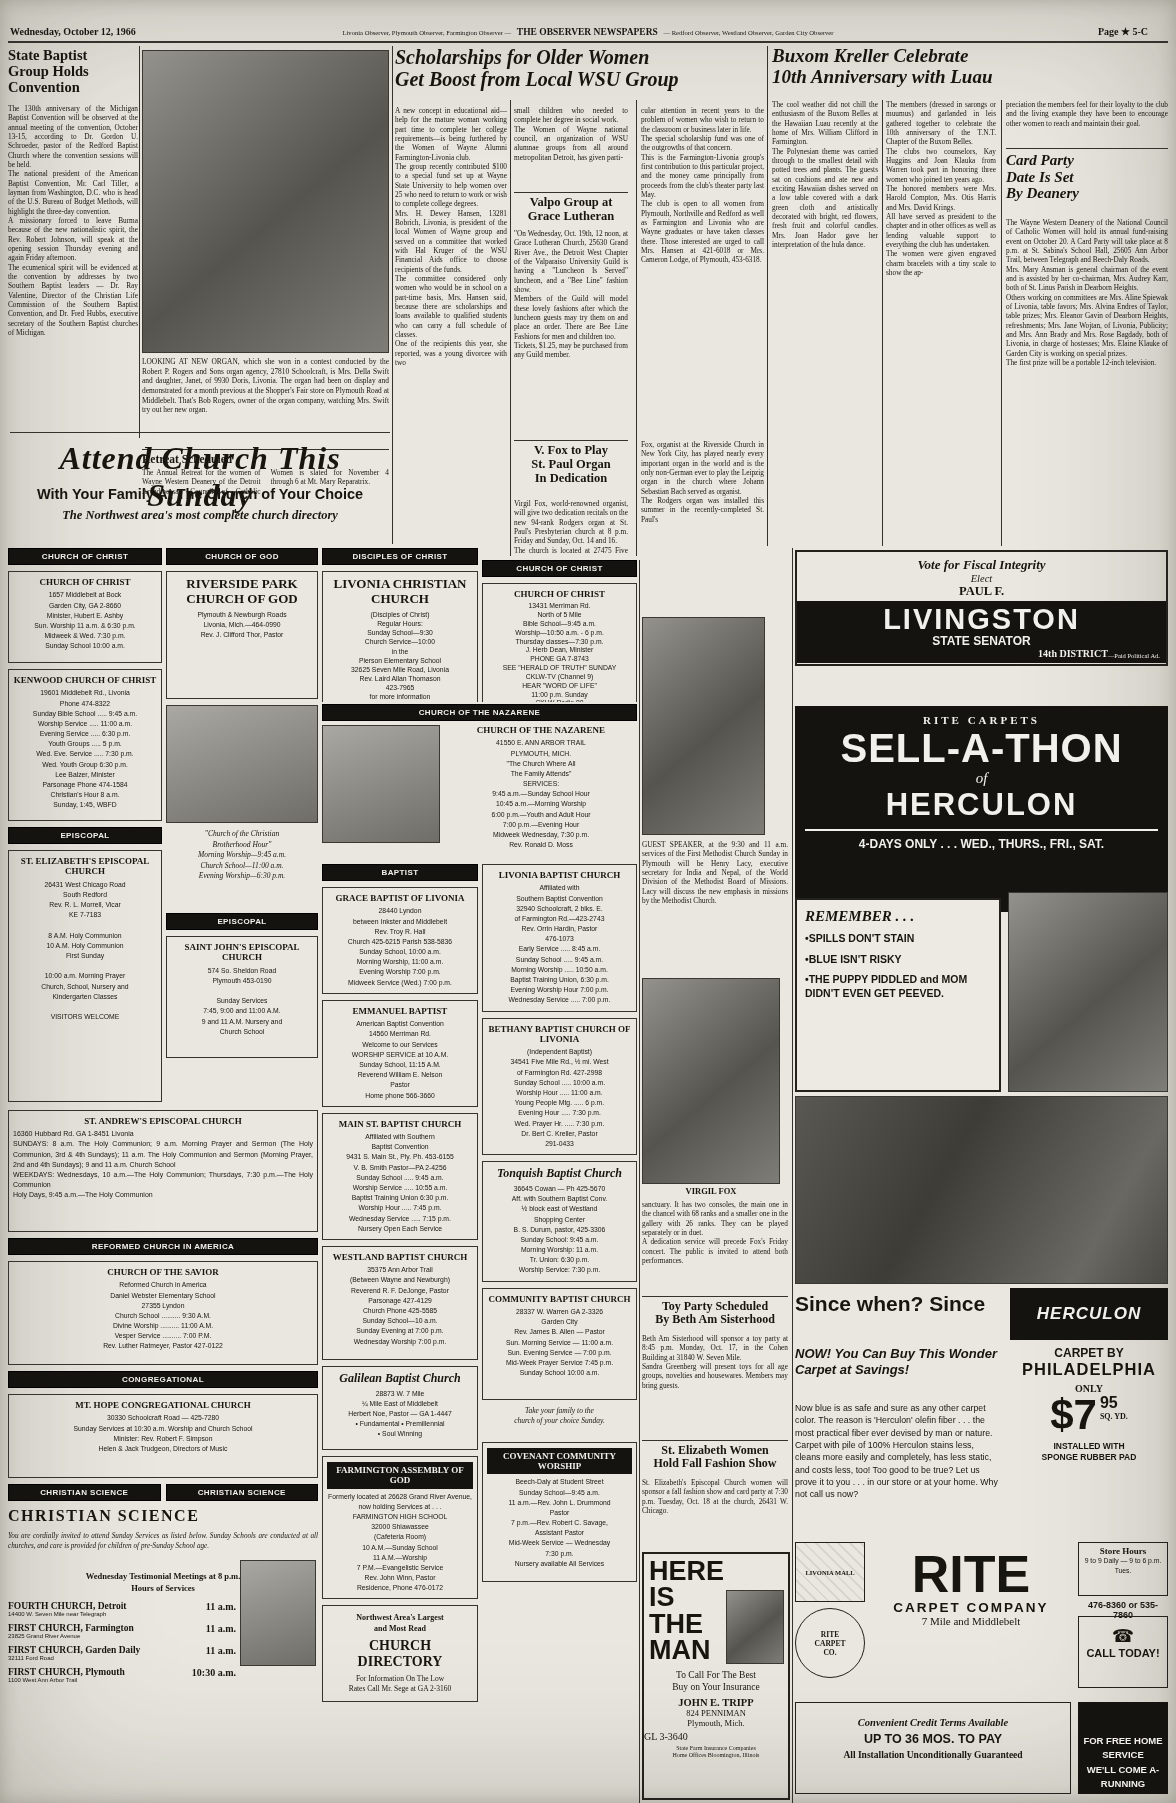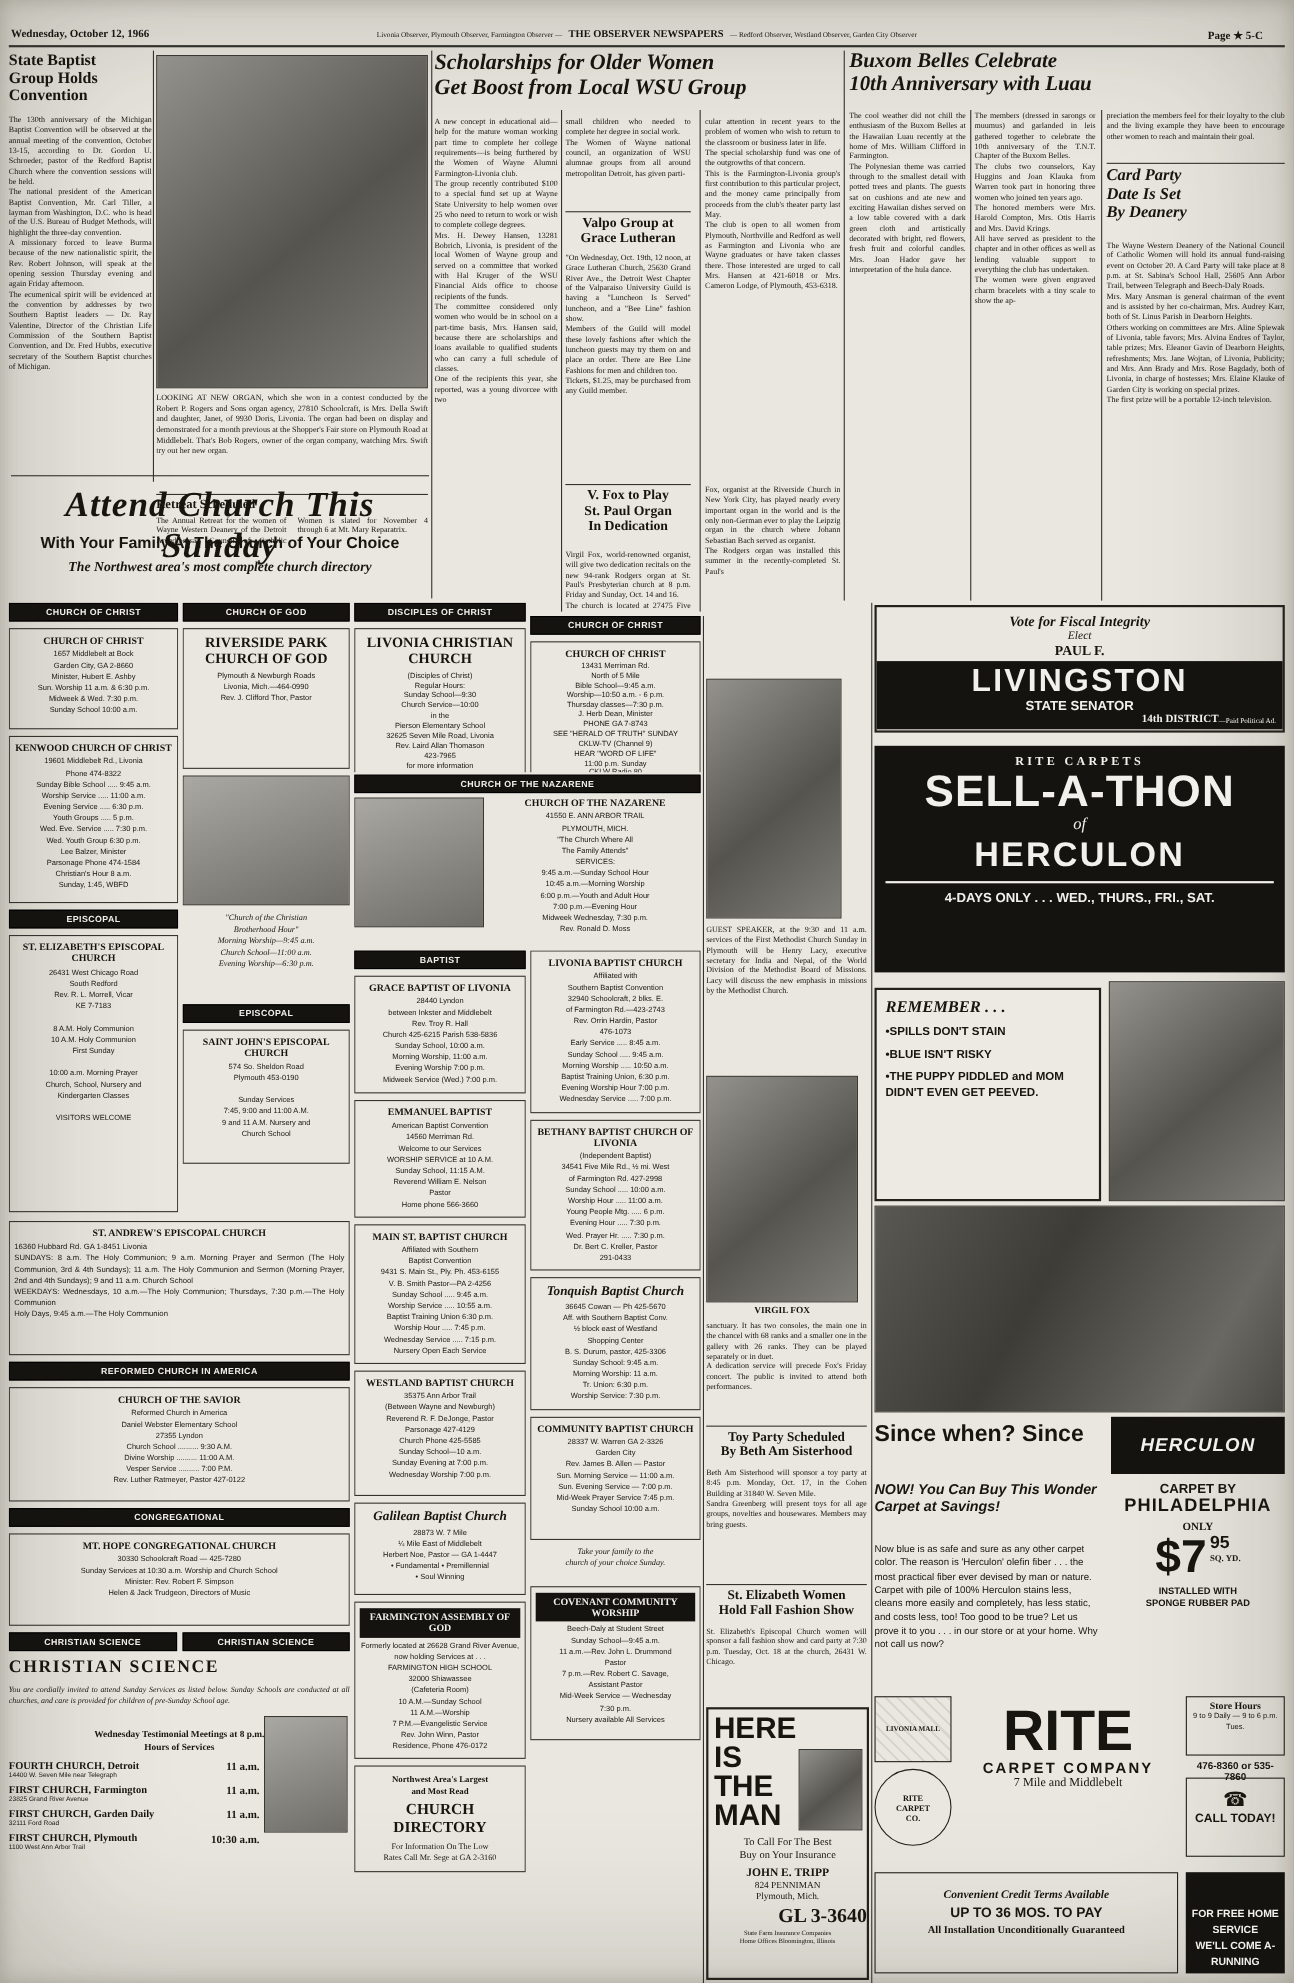--- a/index.html
+++ b/index.html
@@ -97,21 +97,21 @@
   .phone{font-size:9px;font-weight:bold;text-align:center;font-family:"Liberation Sans",sans-serif}
   .call{font-size:11px;font-weight:800;font-family:"Liberation Sans",sans-serif}
   .credit1{font-size:10.5px;font-weight:bold;font-style:italic}
   .credit2{font-size:12.5px;font-weight:800;font-family:"Liberation Sans",sans-serif;margin:4px 0}
   .credit3{font-size:9.5px;font-weight:bold}
   .free{font-family:"Liberation Sans",sans-serif;font-size:9.5px;font-weight:bold;text-align:center;white-space:pre-line;line-height:1.5;padding-top:32px}
   .tripp-word{font-family:"Liberation Sans",sans-serif;font-size:27px;font-weight:900;line-height:.98;margin-left:5px}
   .tripp-tag{font-size:9.5px;text-align:center;margin-top:6px;line-height:1.25}
   .tripp-name{font-size:10.5px;font-weight:bold;text-align:center;margin-top:3px}
   .tripp-sm{font-size:8.5px;text-align:center}
-  .tripp-phone{font-size:18px;font-weight:bold;text-align:right;margin-top:3px}
+  .tripp-phone{font-size:10px;font-weight:normal;text-align:left;margin-top:3px}
   .tripp-tiny{font-size:6px;text-align:center;line-height:1.3;margin-top:3px}
   .mall{font-size:6.5px;font-weight:bold;display:flex;align-items:center;justify-content:center;text-align:center;
         background:repeating-linear-gradient(45deg,#e9e7e0 0 6px,#d8d5cc 6px 8px)}
   .ritelogo{border-radius:50%;display:flex;align-items:center;justify-content:center;font-size:7.5px;font-weight:bold;
             text-align:center;white-space:pre-line;background:#e9e7e0}
 </style>
 </head>
 <body>
 
 <div id="page">
@@ -175,21 +175,21 @@
   <div class="hrule" style="left:514px;top:440px;width:114px"></div>
   <div class="abs hl hpre center" style="left:514px;top:444px;width:114px;font-size:12.5px">V. Fox to Play
 St. Paul Organ
 In Dedication</div>
   <div class="abs body" style="left:514px;top:499px;width:114px;height:56px">Virgil Fox, world-renowned organist, will give two dedication recitals on the new 94-rank Rodgers organ at St. Paul's Presbyterian church at 8 p.m. Friday and Sunday, Oct. 14 and 16.
 The church is located at 27475 Five Mile, Livonia.</div>
   <div class="abs body" style="left:641px;top:440px;width:123px;height:172px">Fox, organist at the Riverside Church in New York City, has played nearly every important organ in the world and is the only non-German ever to play the Leipzig organ in the church where Johann Sebastian Bach served as organist.
 The Rodgers organ was installed this summer in the recently-completed St. Paul's</div>
 
   <div class="abs" style="left:772px;top:46px;width:396px">
-    <div class="hl ital" style="font-size:19px">Buxom Belles Celebrate</div>
+    <div class="hl ital" style="font-size:19px">Buxom Kreller Celebrate</div>
     <div class="hl ital" style="font-size:19px">10th Anniversary with Luau</div>
   </div>
   <div class="abs body" style="left:772px;top:100px;width:106px;height:446px">The cool weather did not chill the enthusiasm of the Buxom Belles at the Hawaiian Luau recently at the home of Mrs. William Clifford in Farmington.
 The Polynesian theme was carried through to the smallest detail with potted trees and plants. The guests sat on cushions and ate new and exciting Hawaiian dishes served on a low table covered with a dark green cloth and artistically decorated with bright, red flowers, fresh fruit and colorful candles. Mrs. Joan Hador gave her interpretation of the hula dance.</div>
   <div class="abs body" style="left:886px;top:100px;width:110px;height:446px">The members (dressed in sarongs or muumus) and garlanded in leis gathered together to celebrate the 10th anniversary of the T.N.T. Chapter of the Buxom Belles.
 The clubs two counselors, Kay Huggins and Joan Klauka from Warren took part in honoring three women who joined ten years ago.
 The honored members were Mrs. Harold Compton, Mrs. Otis Harris and Mrs. David Krings.
 All have served as president to the chapter and in other offices as well as lending valuable support to everything the club has undertaken.
 The women were given engraved charm bracelets with a tiny scale to show the ap-</div>
   <div class="abs body" style="left:1006px;top:100px;width:162px;height:44px">preciation the members feel for their loyalty to the club and the living example they have been to encourage other women to reach and maintain their goal.</div>
@@ -584,21 +584,21 @@
     <div class="blackbox" style="margin-top:2px;height:62px">
       <div class="liv-name">LIVINGSTON</div>
       <div class="liv-sen">STATE SENATOR</div>
       <div style="display:flex;justify-content:space-between;align-items:flex-end">
         <div class="liv-dist" style="flex:1">14th DISTRICT</div>
         <div class="liv-paid">—Paid Political Ad.</div>
       </div>
     </div>
   </div>
 
-  <div class="abs blackbox" style="left:795px;top:678px;width:373px;height:206px">
+  <div class="abs blackbox" style="left:795px;top:706px;width:373px;height:206px">
     <div class="sell-brand">RITE CARPETS</div>
     <div class="sell-title">SELL-A-THON</div>
     <div class="sell-of">of</div>
     <div class="sell-prod">HERCULON</div>
     <div class="sell-days">4-DAYS ONLY . . . WED., THURS., FRI., SAT.</div>
   </div>
 
   <div class="abs adborder" style="left:795px;top:898px;width:206px;height:194px;background:#eceae3">
     <div class="rem-title">REMEMBER . . .</div>
     <div class="rem-b">•SPILLS DON'T STAIN</div>

